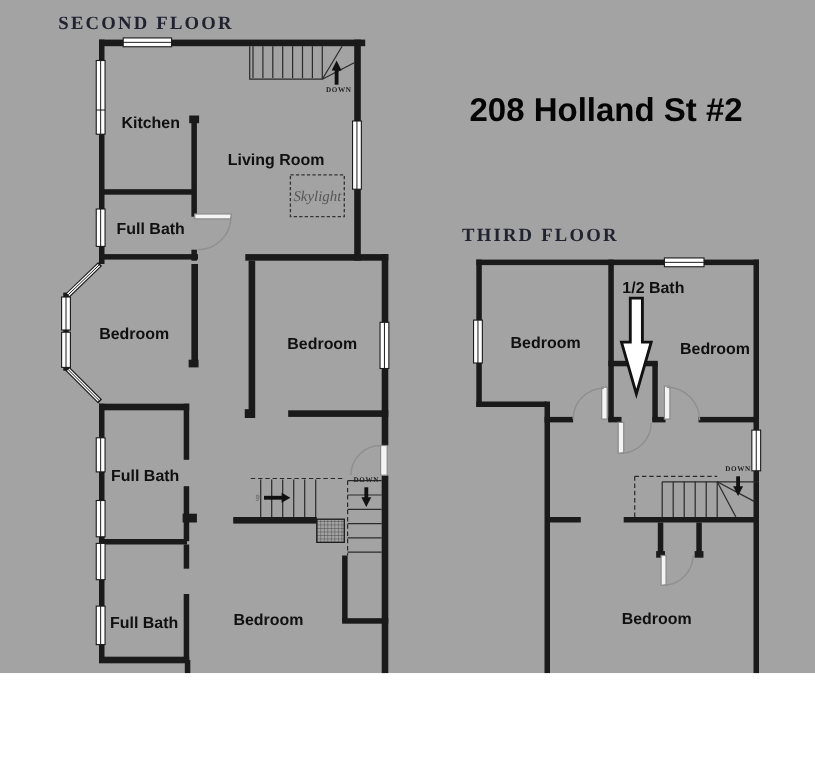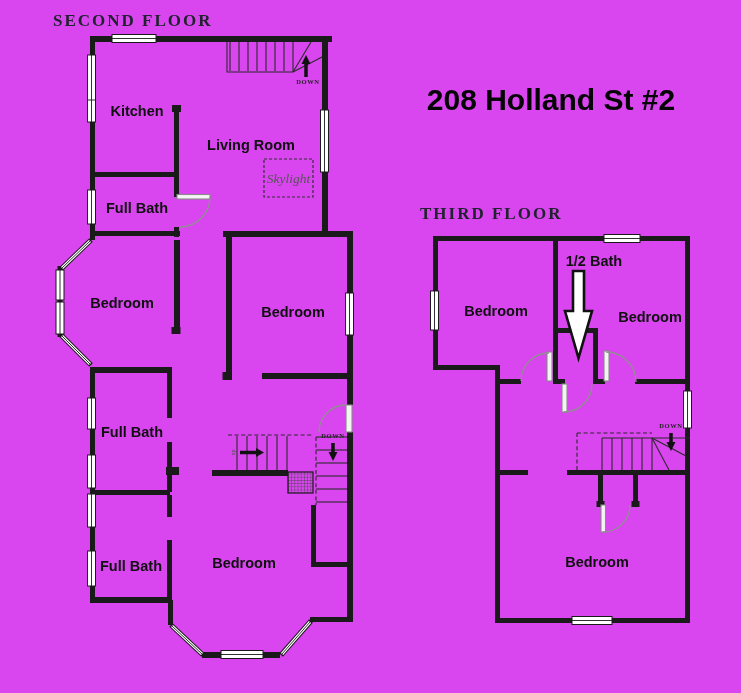--- a/index.html
+++ b/index.html
@@ -1,16 +1,16 @@
 <!DOCTYPE html>
 <html><head>
 <meta charset="utf-8">
 <style>
   html,body{margin:0;padding:0;background:#fff;}
-  .page{width:741px;height:693px;background:#d946ef;position:relative;overflow:hidden;
+  .page{width:741px;height:612px;background:#a3a3a3;position:relative;overflow:hidden;
         font-family:"Liberation Sans",sans-serif;}
   svg{display:block;}
   .wall{fill:#1a1a1a;}
   .dwall{stroke:#1a1a1a;stroke-width:5;fill:none;}
   .winwhite{stroke:#ffffff;stroke-width:3;fill:none;}
   .wincenter{stroke:#1a1a1a;stroke-width:0.9;fill:none;}
   .winrect{fill:#ffffff;stroke:#1a1a1a;stroke-width:1;}
   .winline{stroke:#1a1a1a;stroke-width:0.9;}
   .tread{stroke:#2a2a2a;stroke-width:1.1;fill:none;}
   .dash{stroke:#2a2a2a;stroke-width:1.1;fill:none;stroke-dasharray:4 2.6;}

